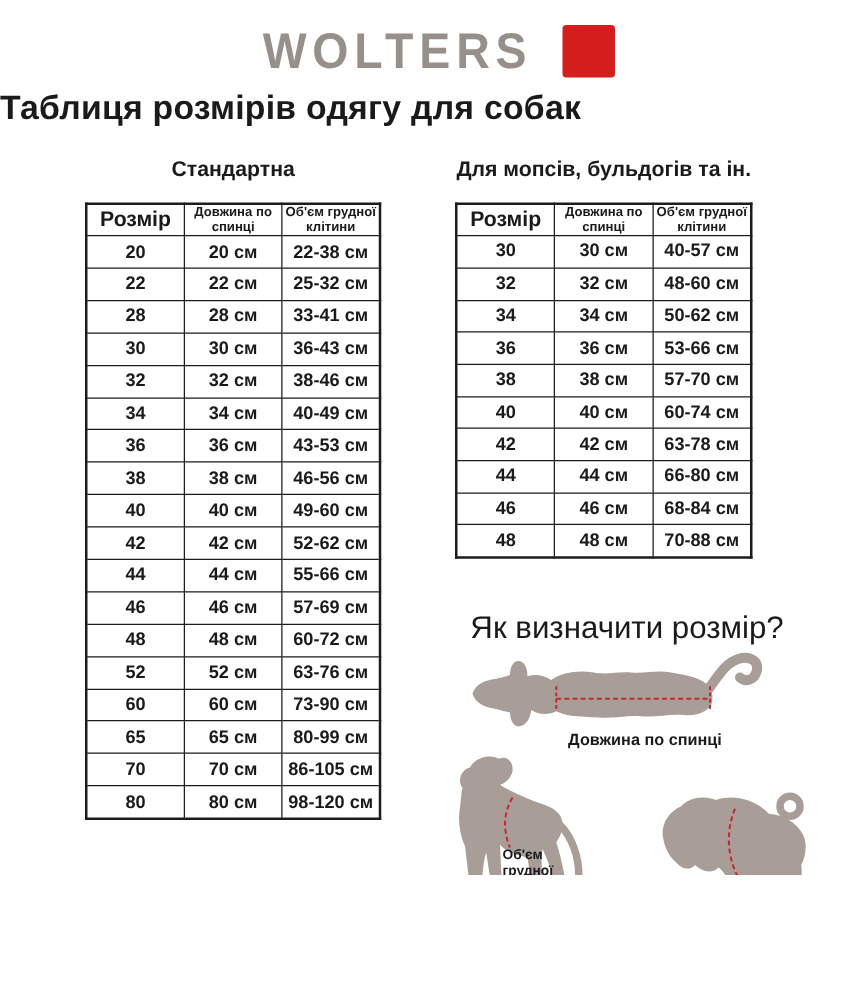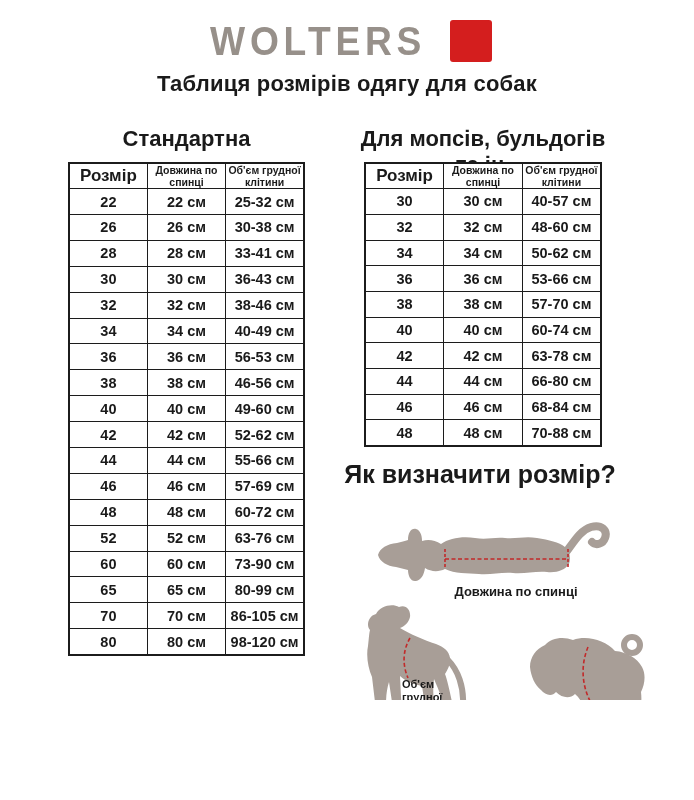--- a/index.html
+++ b/index.html
@@ -5,38 +5,38 @@
   html,body{margin:0;padding:0;background:#ffffff;}
   body{font-family:"Liberation Sans",sans-serif;color:#1a1a1a;}
   .page{position:relative;width:694px;height:700px;background:#fff;overflow:hidden;}
 
   
   .logo-row{position:absolute;top:20px;left:0;width:100%;display:flex;align-items:center;justify-content:center;gap:15px;}
   .logo-text{font-size:40px;font-weight:bold;letter-spacing:5px;color:#97908a;transform:scaleX(.93);line-height:1;}
   .logo-square{width:42px;height:42px;border-radius:3px;background:#d41e1e;}
 
   
-  .main-title{position:absolute;top:71px;left:0;width:100%;text-align:center;font-size:22px;font-weight:bold;letter-spacing:.2px;}
-  .table-title{position:absolute;top:126px;font-size:22px;font-weight:bold;text-align:center;}
+  .main-title{position:absolute;top:71px;left:0;width:100%;font-size:27px;font-weight:bold;letter-spacing:.2px;}
+  .table-title{position:absolute;top:126px;font-size:17px;font-weight:bold;text-align:center;}
   #t1-title{left:68px;width:237px;}
   #t2-title{left:354px;width:258px;}
 
   
   table.size-table{position:absolute;border-collapse:collapse;table-layout:fixed;background:#fff;border:2px solid #1c1c1c;}
   #table-standard{left:68px;top:162px;width:237px;}
   #table-pugs{left:364px;top:162px;width:238px;}
   .size-table th,.size-table td{border:1.5px solid #1c1c1c;text-align:center;vertical-align:middle;padding:0 2px;}
   .size-table th{font-size:10.5px;line-height:1.15;font-weight:bold;height:23px;}
   .size-table th.col-size{font-size:17px;}
   .size-table td{font-size:14.5px;font-weight:bold;}
   #table-standard td{height:24.9px;}
   #table-pugs td{height:24.7px;}
 
   
-  .guide-title{position:absolute;left:333px;top:460px;width:294px;text-align:center;font-size:25px;font-weight:bold;}
+  .guide-title{position:absolute;left:333px;top:488px;width:294px;text-align:right;font-size:25px;font-weight:normal;}
   .dog-svg{position:absolute;}
   #dog-top{left:375px;top:518px;}
   #dog-side{left:330px;top:602px;}
   #dog-pug{left:525px;top:632px;}
   .measure-label{position:absolute;font-weight:bold;color:#1a1a1a;}
   #back-label{left:408px;top:584px;width:216px;text-align:center;font-size:13px;}
   #chest-label-1{left:402px;top:678px;font-size:11px;line-height:1.22;white-space:pre-line;}
   #chest-label-2{left:588px;top:700px;font-size:11px;line-height:1.22;white-space:pre-line;}
 </style>
 </head>
@@ -57,30 +57,30 @@
   <table class="size-table" id="table-standard">
     <thead>
       <tr>
         <th class="col-size">Розмір</th>
         <th>Довжина по спинці</th>
         <th>Об'єм грудної клітини</th>
       </tr>
     </thead>
     <tbody>
         <tr>
+          <td>20</td>
+          <td>20 см</td>
+          <td>22-38 см</td>
+        </tr>
+        <tr>
           <td>22</td>
           <td>22 см</td>
           <td>25-32 см</td>
         </tr>
         <tr>
-          <td>26</td>
-          <td>26 см</td>
-          <td>30-38 см</td>
-        </tr>
-        <tr>
           <td>28</td>
           <td>28 см</td>
           <td>33-41 см</td>
         </tr>
         <tr>
           <td>30</td>
           <td>30 см</td>
           <td>36-43 см</td>
         </tr>
         <tr>
@@ -89,21 +89,21 @@
           <td>38-46 см</td>
         </tr>
         <tr>
           <td>34</td>
           <td>34 см</td>
           <td>40-49 см</td>
         </tr>
         <tr>
           <td>36</td>
           <td>36 см</td>
-          <td>56-53 см</td>
+          <td>43-53 см</td>
         </tr>
         <tr>
           <td>38</td>
           <td>38 см</td>
           <td>46-56 см</td>
         </tr>
         <tr>
           <td>40</td>
           <td>40 см</td>
           <td>49-60 см</td>

